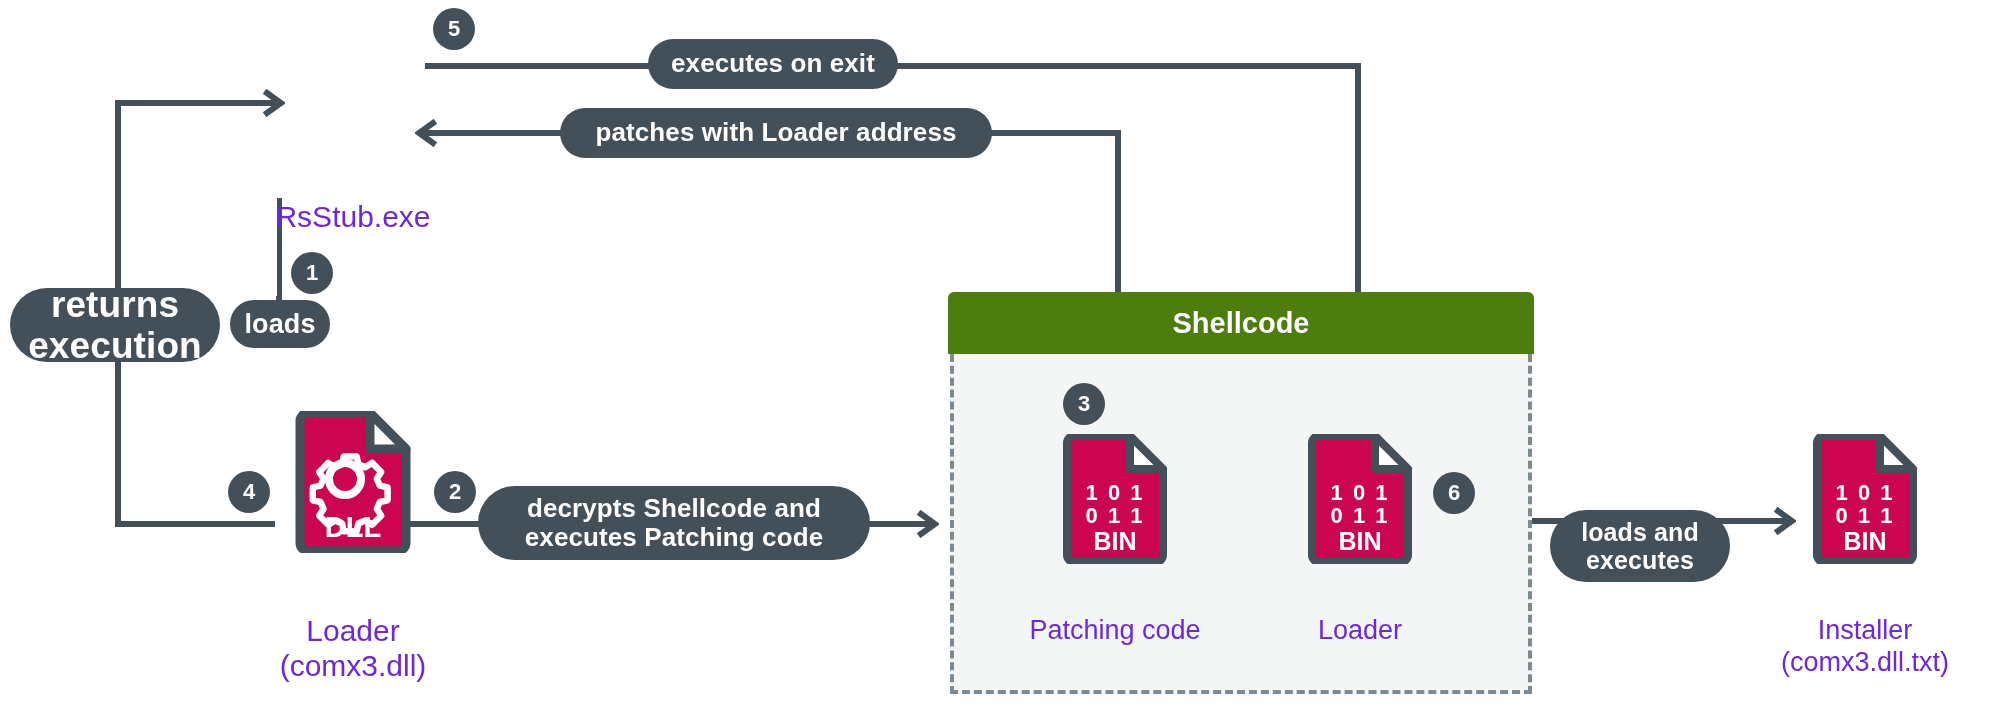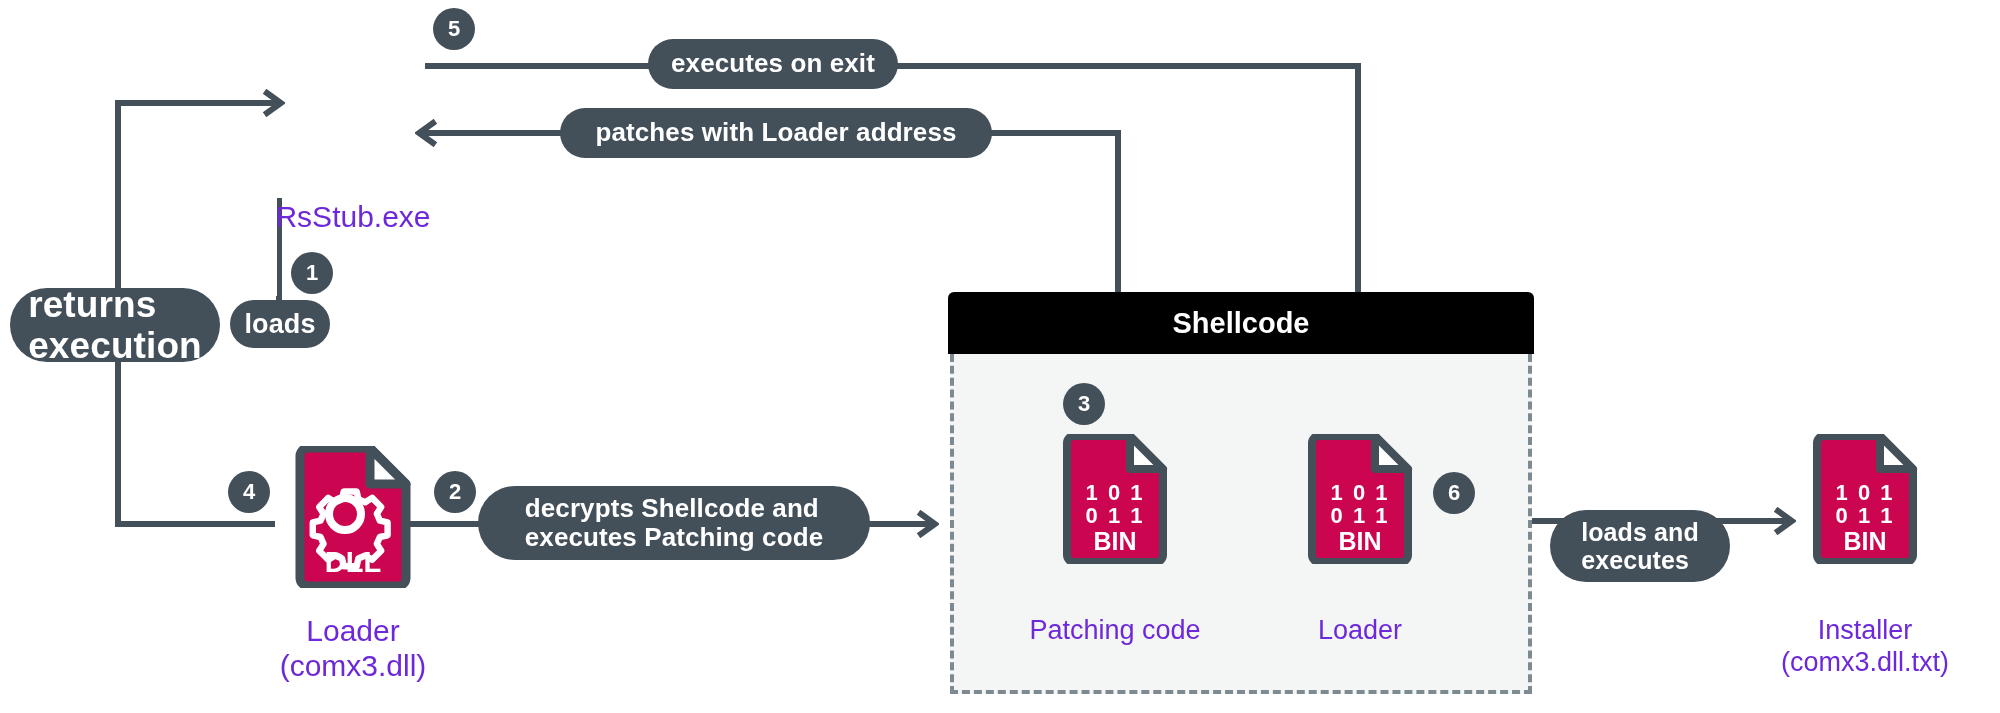--- a/index.html
+++ b/index.html
@@ -22,20 +22,21 @@
 
   
   .pill{
     position:absolute;
     background:#434F59;
     color:#ffffff;
     border-radius:999px;
     display:flex;
     align-items:center;
     justify-content:center;
+    text-align:center;
     font-weight:bold;
     line-height:1.12;
     padding:20px 22px;
     box-sizing:border-box;
     white-space:pre-line;
     letter-spacing:.1px;
   }
 
   
   .badge{
@@ -60,21 +61,21 @@
     white-space:pre-line;
   }
 
   
   .fileicon{position:absolute;}
   .fileicon svg{display:block;}
 
   
   .sc-header{
     position:absolute;
-    background:#000000;
+    background:#4d7c0f;
     color:#ffffff;
     border-radius:6px 6px 0 0;
     display:flex;align-items:center;justify-content:center;
     font-size:29px;
     font-weight:bold;
   }
   .sc-body{
     position:absolute;
     background:#F4F5F5;
     border:4px dashed #7E8A92;
@@ -126,21 +127,21 @@
     <path d="M2 14 L24 14 M16 4 L30 14 L16 24" fill="none" stroke="#434F59" stroke-width="6" stroke-linecap="square" stroke-linejoin="miter"></path>
   </svg>
 
   <div class="sc-bodyfill" style="left:950px;top:354px;width:582px;height:340px;"></div>
   <div class="sc-body" style="left:950px;top:354px;width:582px;height:340px;"></div>
   <div class="sc-header" style="left:948px;top:292px;width:586px;height:62px;">
     <span>Shellcode</span>
   </div>
 
 
-  <div class="fileicon" style="left:292px;top:446px;">
+  <div class="fileicon" style="left:292px;top:411px;">
     <svg width="122" height="142" viewBox="0 0 122 142">
       <path d="M8 10 a8 8 0 0 1 8-8 h62 l36 36 v94 a8 8 0 0 1 -8 8 h-90 a8 8 0 0 1 -8 -8 z" fill="#CC0550" stroke="#434F59" stroke-width="9" stroke-linejoin="round"></path>
       <path d="M78 2 l36 36 h-36 z" fill="#ffffff" stroke="#434F59" stroke-width="9" stroke-linejoin="round"></path>
       <g fill="none" stroke="#ffffff" stroke-width="7.5" stroke-linejoin="round">
         <path d="M52.5 44 h15 l2 9 l8 3.5 l8 -5 l10.5 10.5 l-5 8 l3.5 8 l9 2 v15 l-9 2 l-3.5 8 l5 8 l-10.5 10.5 l-8 -5 l-8 3.5 l-2 9 h-15 l-2 -9 l-8 -3.5 l-8 5 l-10.5 -10.5 l5 -8 l-3.5 -8 l-9 -2 v-15 l9 -2 l3.5 -8 l-5 -8 l10.5 -10.5 l8 5 l8 -3.5 z" transform="translate(-2,-1) scale(0.86) translate(10,10)"></path>
       </g>
       <circle cx="53" cy="68" r="16" fill="none" stroke="#ffffff" stroke-width="8"></circle>
       <text x="61" y="126" text-anchor="middle" fill="#ffffff" font-family="Liberation Sans, sans-serif" font-size="29" font-weight="bold">DLL</text>
     </svg>
   </div>

